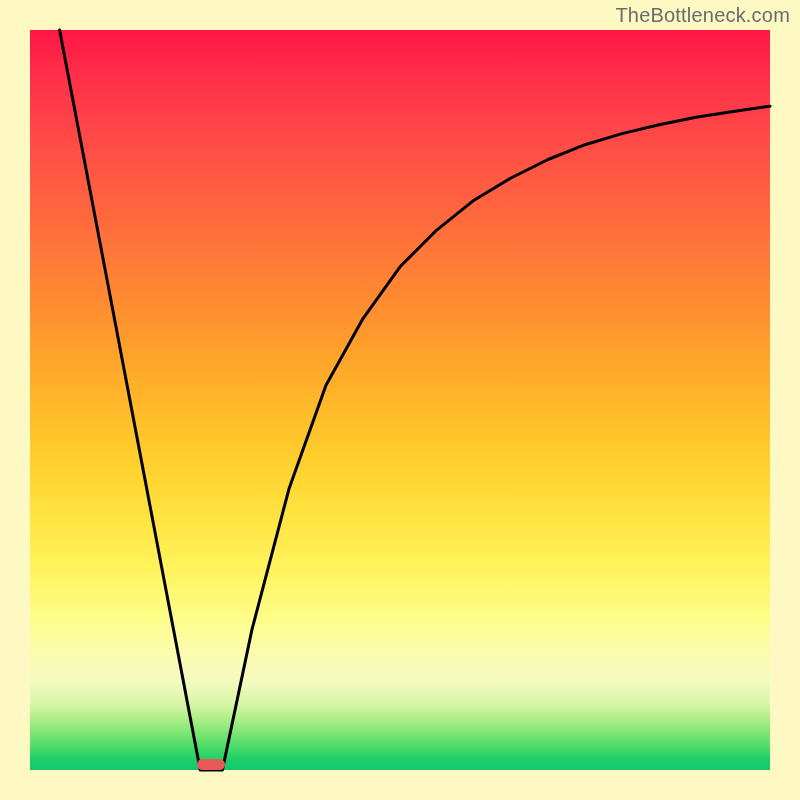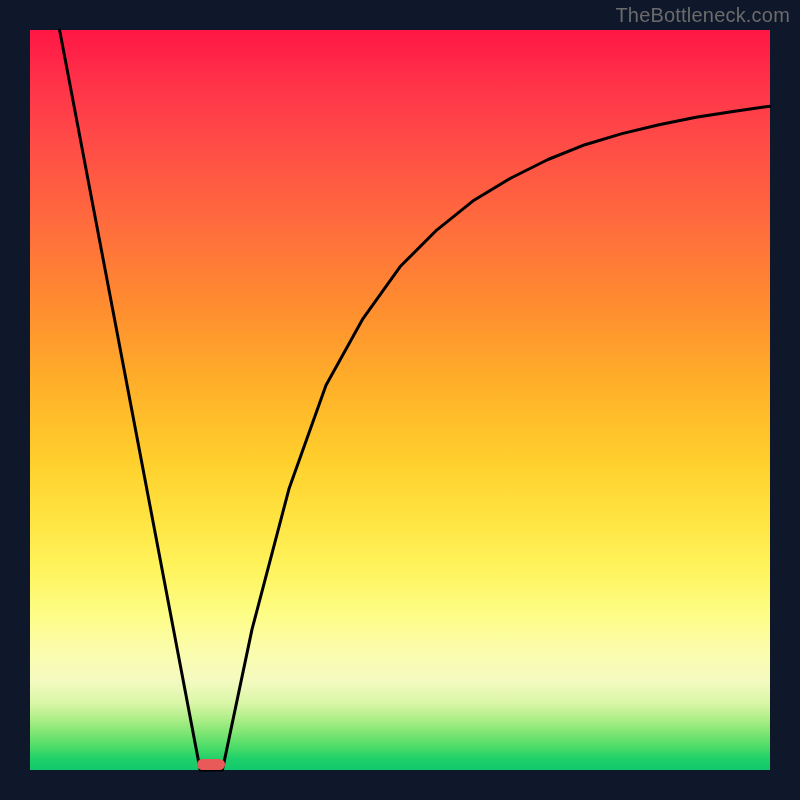--- a/index.html
+++ b/index.html
@@ -8,21 +8,21 @@
     width: 800px;
     height: 800px;
     overflow: hidden;
     background: #000;
     font-family: Arial, Helvetica, sans-serif;
   }
   .frame {
     position: relative;
     width: 800px;
     height: 800px;
-    background: #0f172a;
+    background: #fef9c3;
   }
   .plot-area {
     position: absolute;
     left: 30px;
     top: 30px;
     width: 740px;
     height: 740px;
     
     background: linear-gradient(
       to bottom,

